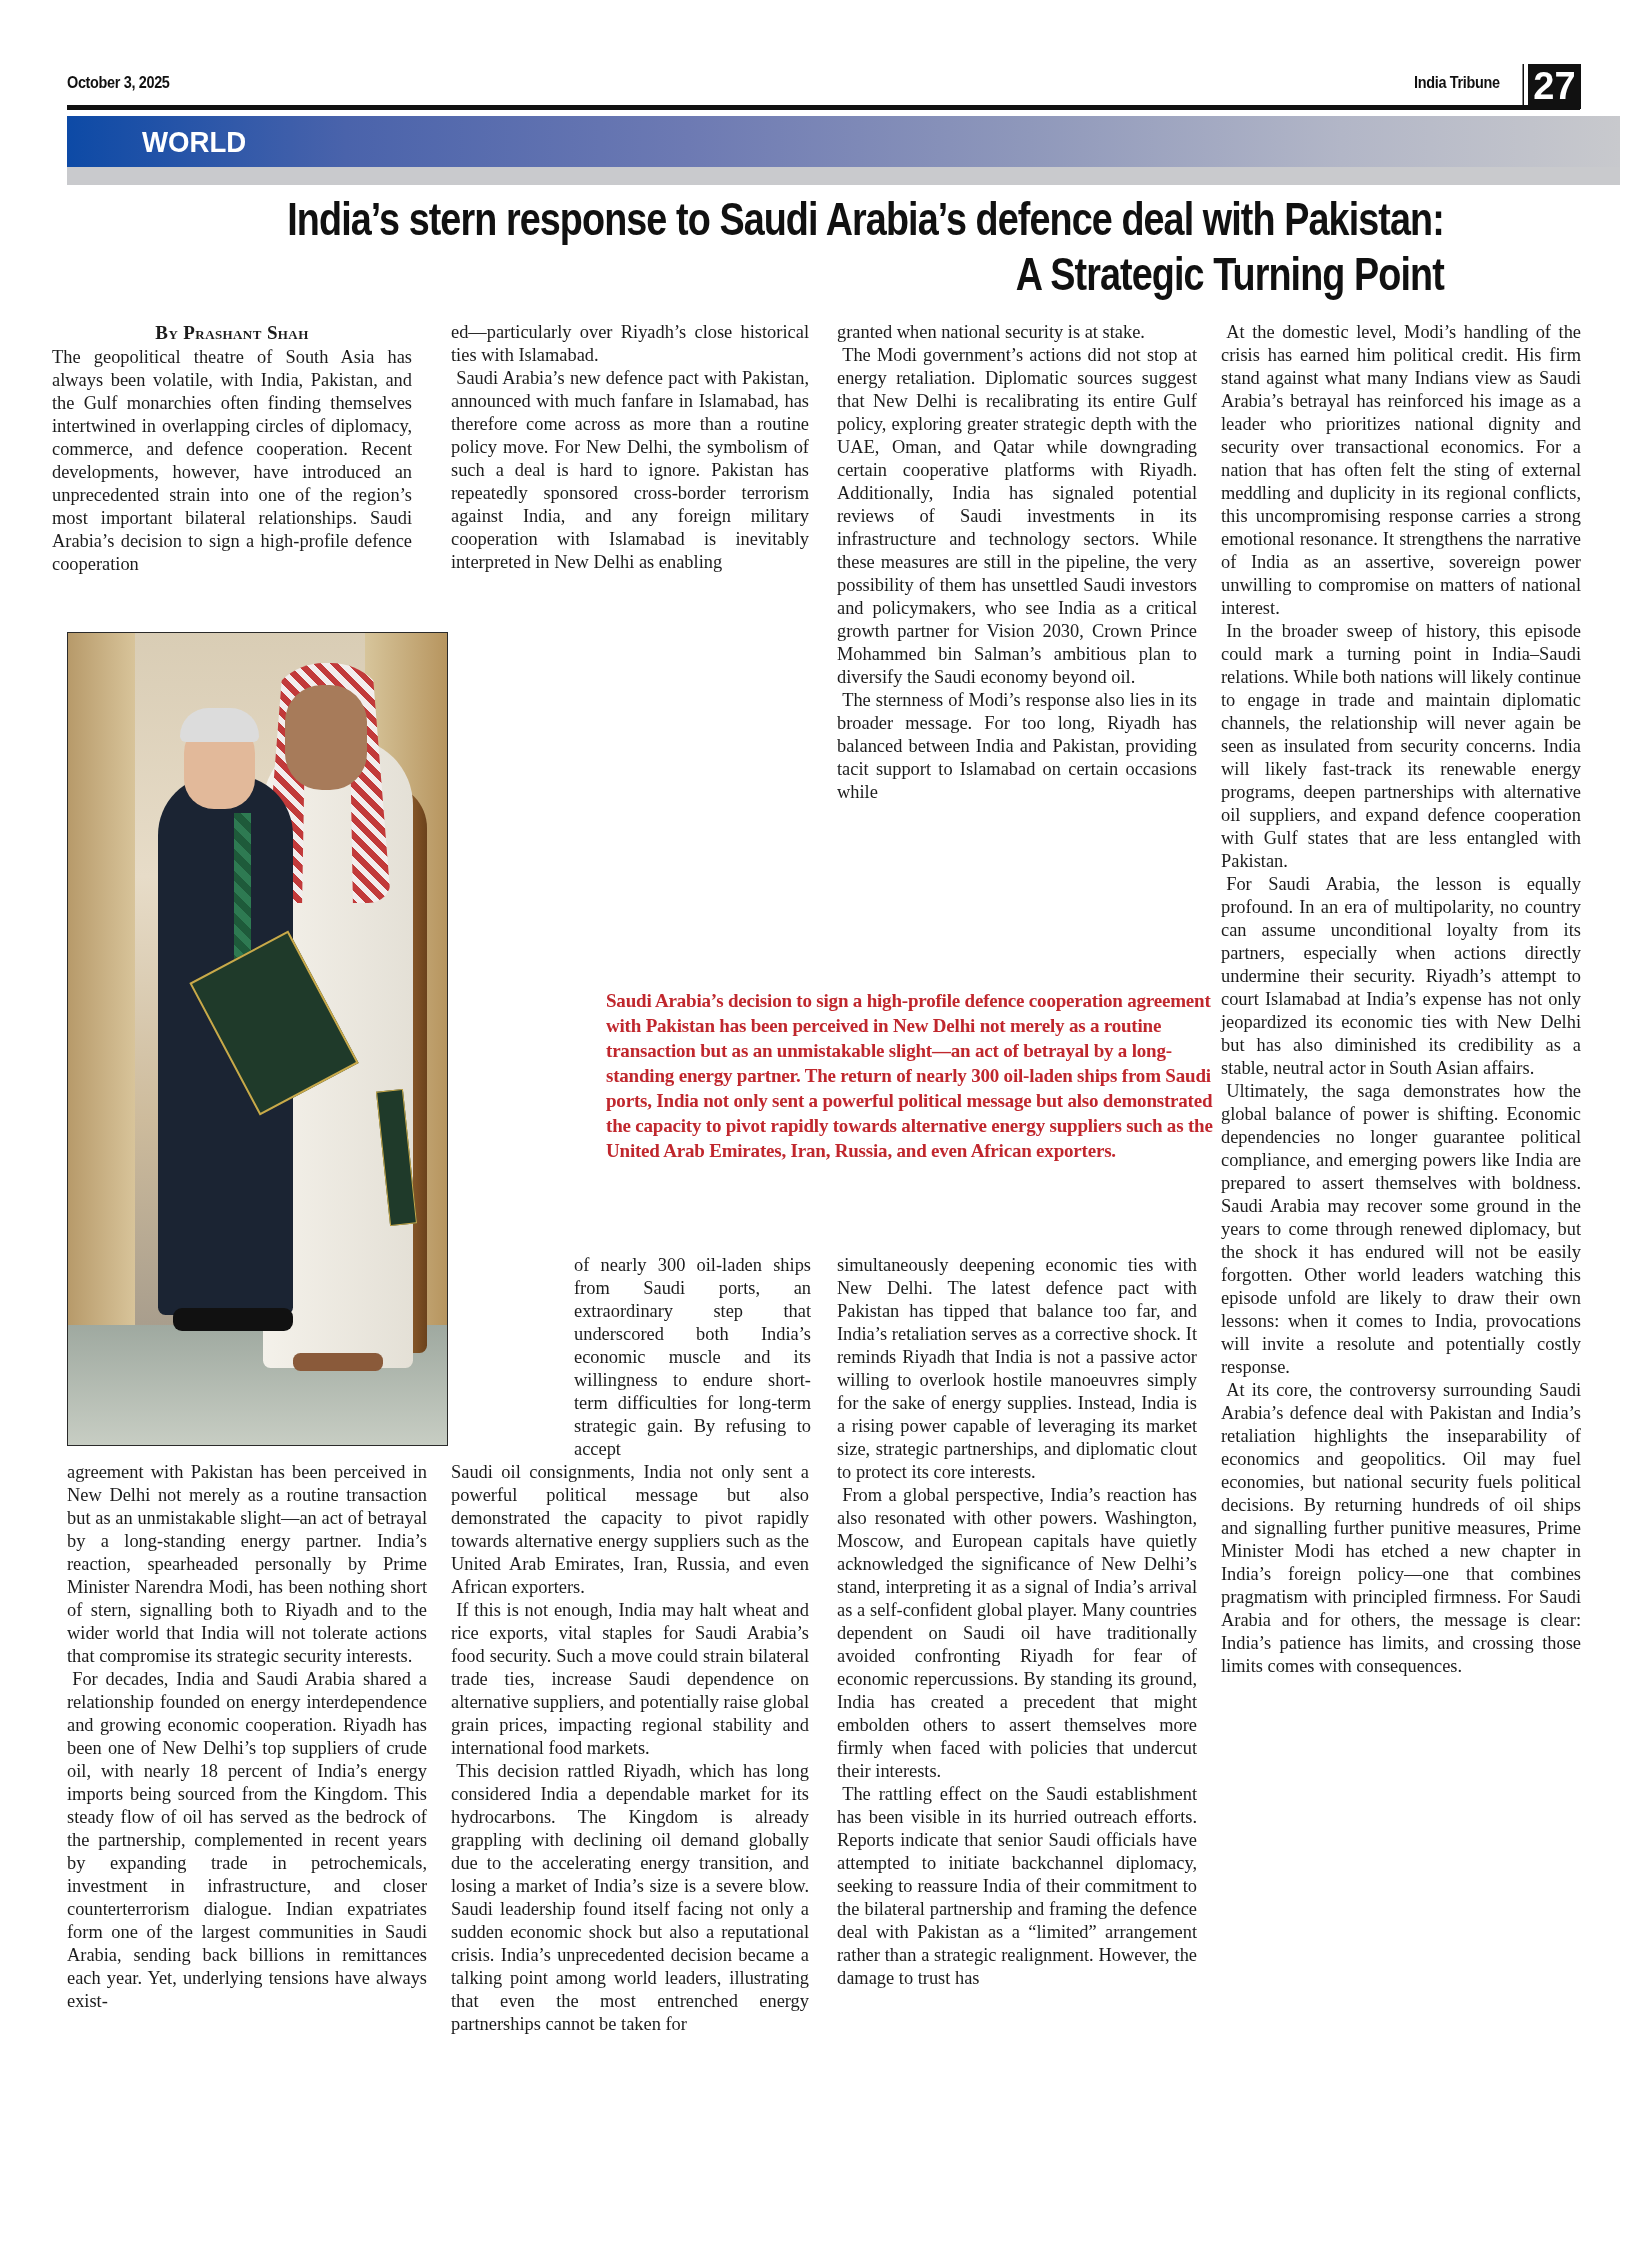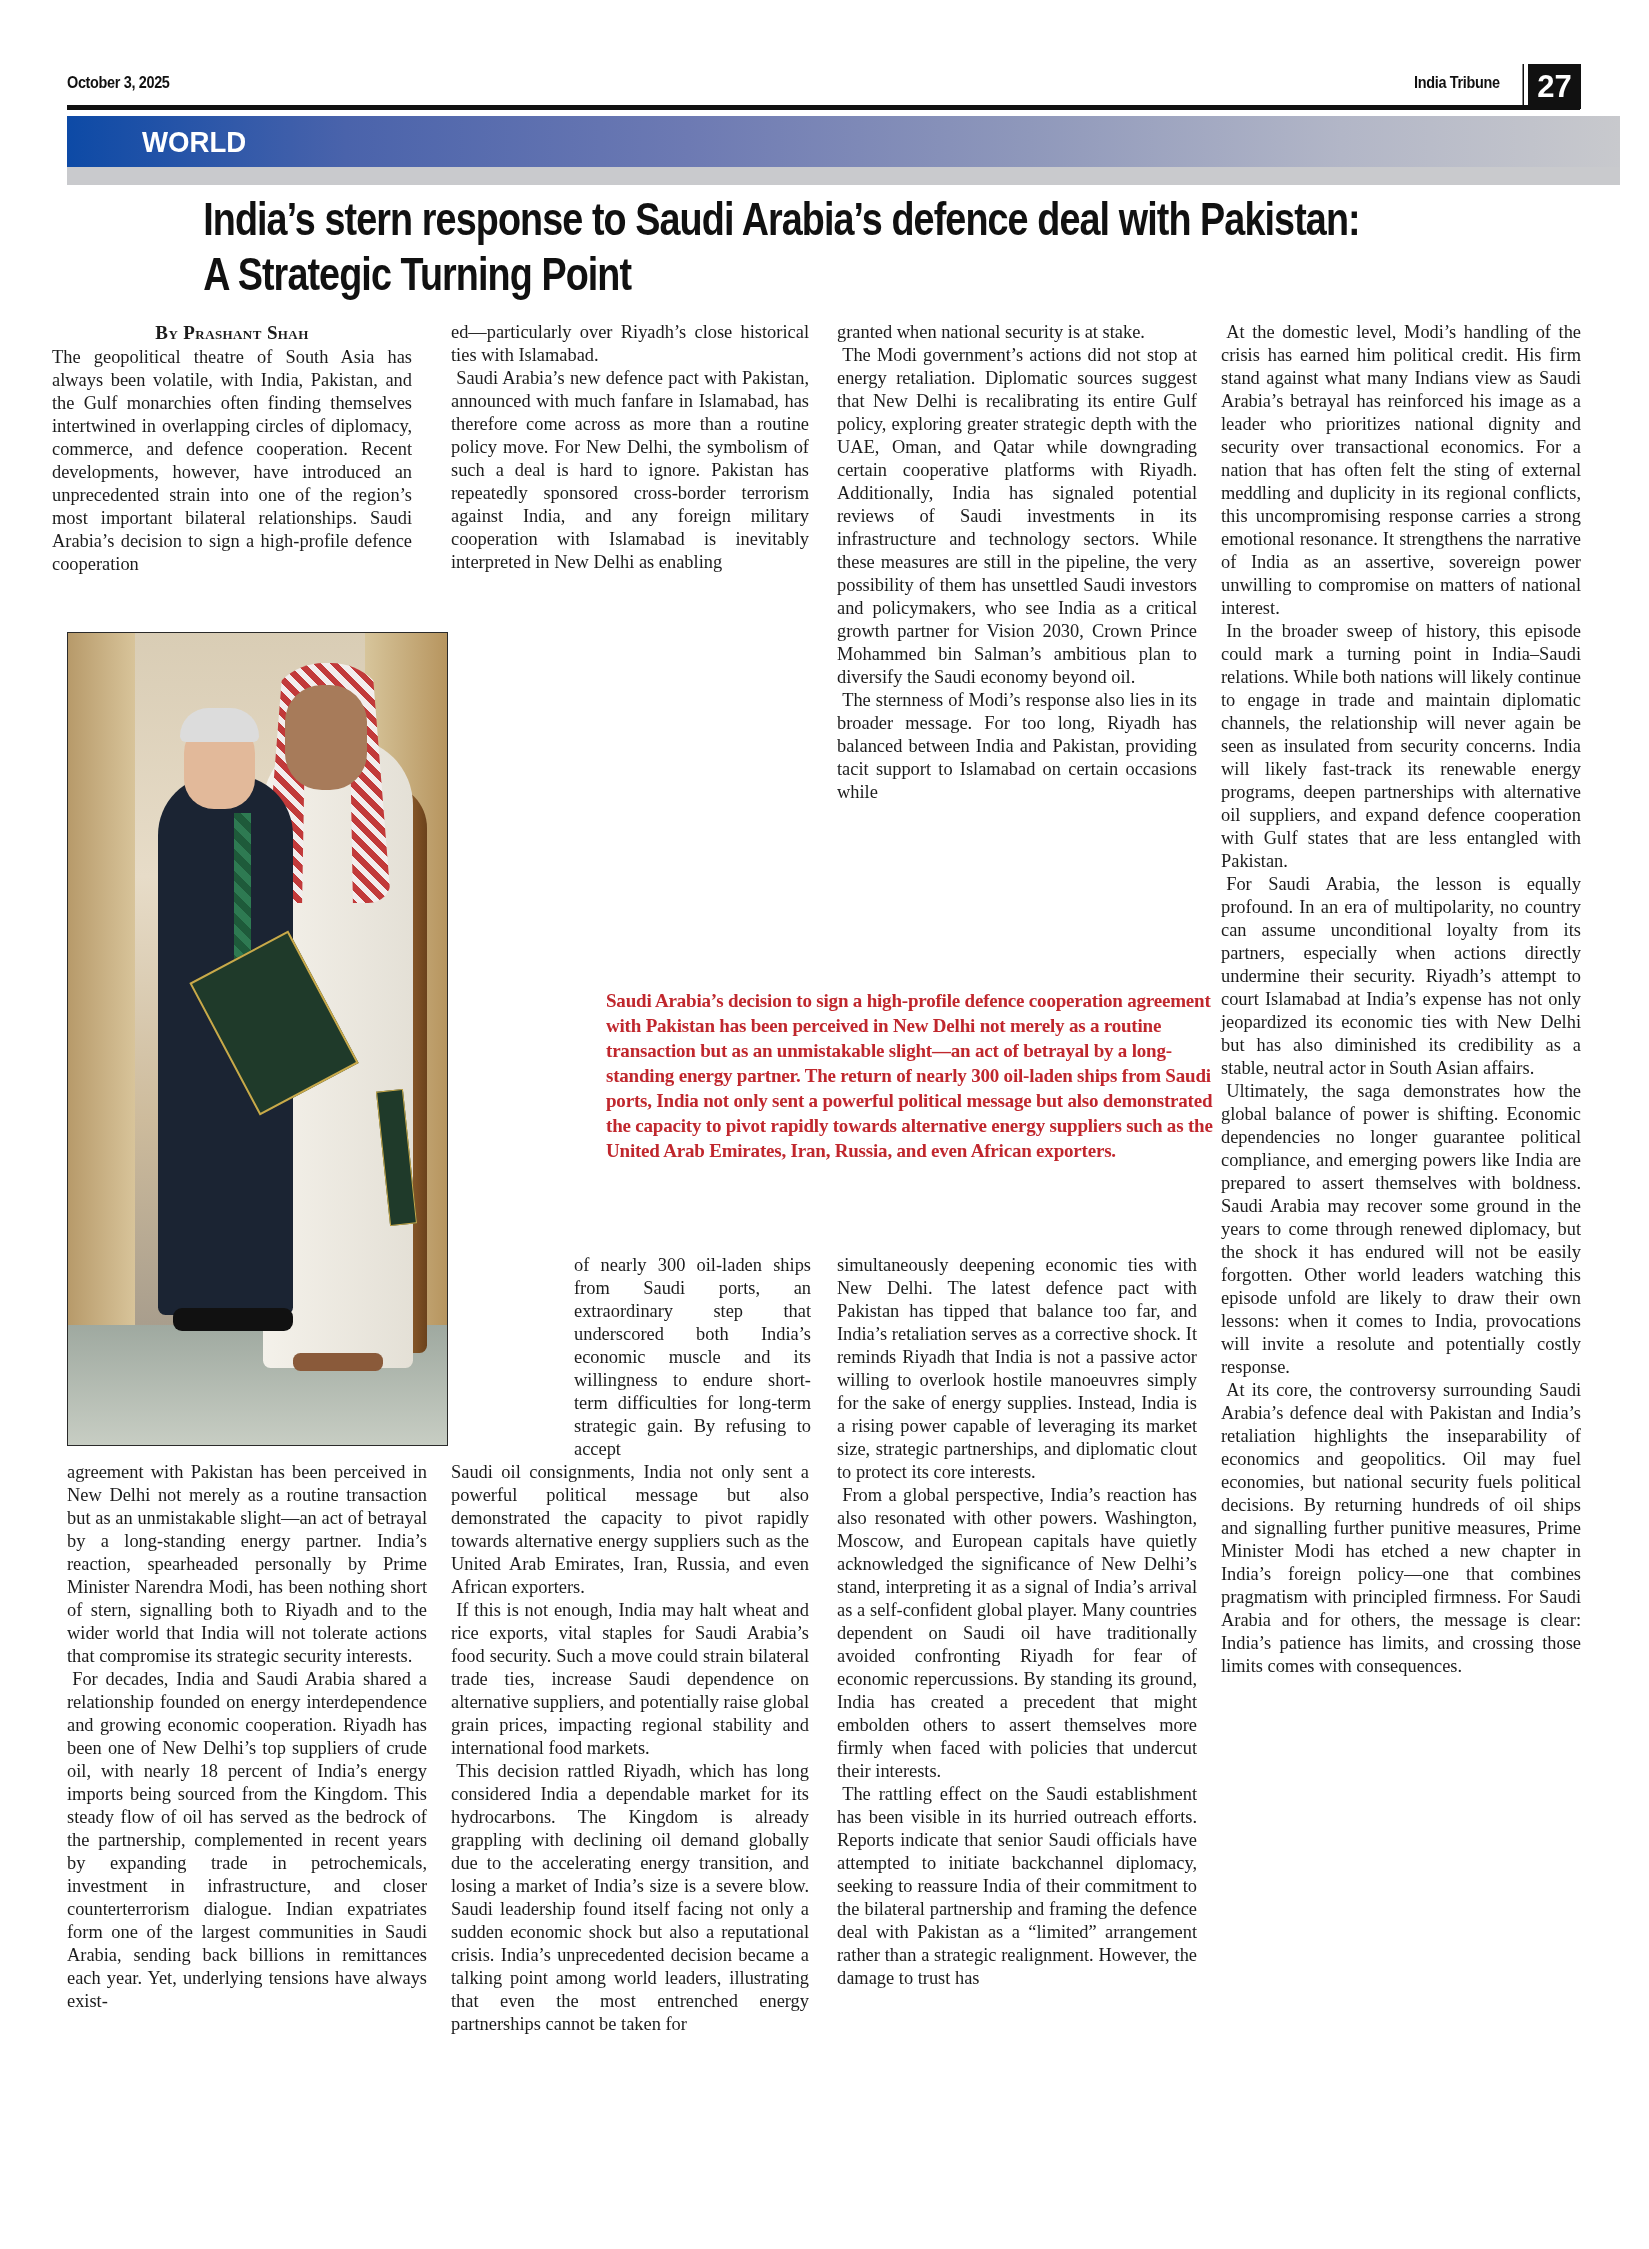--- a/index.html
+++ b/index.html
@@ -1,28 +1,28 @@
 <!DOCTYPE html>
 <html style="font-size:12px"><head>
 <meta charset="utf-8">
 <style>
   * { box-sizing: border-box; margin: 0; padding: 0; }
   html, body { width: 1650px; height: 2250px; background: #ffffff; overflow: hidden; }
   body { position: relative; font-family: "Liberation Serif", "DejaVu Serif", serif; color: #1c1c1c; }
 
   .hdr-date { position: absolute; left: 67px; top: 73px; font-family: "Liberation Sans", "DejaVu Sans", sans-serif; font-weight: bold; font-size: 17px; letter-spacing: -0.4px; color: #111; transform: scaleX(0.85); transform-origin: left center; }
   .hdr-pub { position: absolute; right: 150px; top: 73px; font-family: "Liberation Sans", "DejaVu Sans", sans-serif; font-weight: bold; font-size: 17px; letter-spacing: -0.4px; color: #111; transform: scaleX(0.85); transform-origin: right center; }
-  .hdr-page { position: absolute; left: 1524px; top: 64px; width: 57px; height: 45px; background: #111; color: #fff; font-family: "Liberation Sans", "DejaVu Sans", sans-serif; font-weight: bold; font-size: 31px; text-align: center; line-height: 45px; border-left: 4.5px solid #fff; box-shadow: -1.5px 0 0 #111; }
+  .hdr-page { position: absolute; left: 1524px; top: 64px; width: 57px; height: 45px; background: #111; color: #fff; font-family: "Liberation Sans", "DejaVu Sans", sans-serif; font-weight: bold; font-size: 38px; text-align: center; line-height: 45px; border-left: 4.5px solid #fff; box-shadow: -1.5px 0 0 #111; }
   .hdr-rule { position: absolute; left: 67px; top: 105px; width: 1513px; height: 5.2px; background: #111; }
 
   .section-bar { position: absolute; left: 67px; top: 116px; width: 1553px; height: 69px; background: #c9cacd; }
   .section-grad { position: absolute; left: 0; top: 0; width: 100%; height: 51px; background: linear-gradient(90deg, #0d4aa6 0%, #4a63ab 18%, #6d7ab3 40%, #8f98bb 62%, #b2b6c7 82%, #c8c9cd 100%); }
   .section-label { position: absolute; left: 75px; top: 9px; font-family: "Liberation Sans", "DejaVu Sans", sans-serif; font-weight: bold; font-size: 30px; color: #fff; letter-spacing: 0px; transform: scaleX(0.92); transform-origin: left center; }
 
-  .headline { position: absolute; left: 67px; top: 192px; width: 1513px; text-align: left; font-family: "Liberation Sans", "DejaVu Sans", sans-serif; font-weight: bold; font-size: 46px; line-height: 55px; color: #111; letter-spacing: -1.1px; }
+  .headline { position: absolute; left: 67px; top: 192px; width: 1513px; text-align: right; font-family: "Liberation Sans", "DejaVu Sans", sans-serif; font-weight: bold; font-size: 46px; line-height: 55px; color: #111; letter-spacing: -1.1px; }
   .headline span { display: block; transform: scaleX(0.82); }
 
   .col { position: absolute; font-size: 18.4px; line-height: 23px; text-align: justify; color: #1c1c1c; }
   .col p { text-indent: 5.2px; }
   .col p.noindent { text-indent: 0; }
   .byline { text-align: center; font-weight: bold; font-variant: small-caps; font-size: 19px; letter-spacing: 0.4px; margin-bottom: 1.5px; }
 
   .photo { position: absolute; left: 67px; top: 632px; width: 381px; height: 814px; border: 1.5px solid #2a2a2a; overflow: hidden; background: linear-gradient(180deg, #d9cdb5 0%, #e7dcc8 30%, #cdbb9c 60%, #a99e8d 85%, #b9b2a3 100%); }
   .photo .curtain-l { position: absolute; left: 0; top: 0; width: 67px; height: 100%; background: linear-gradient(90deg, #b79a6a, #d8c49a); }
   .photo .curtain-r { position: absolute; right: 0; top: 0; width: 82px; height: 100%; background: linear-gradient(90deg, #d7c59b, #b7955f); }

